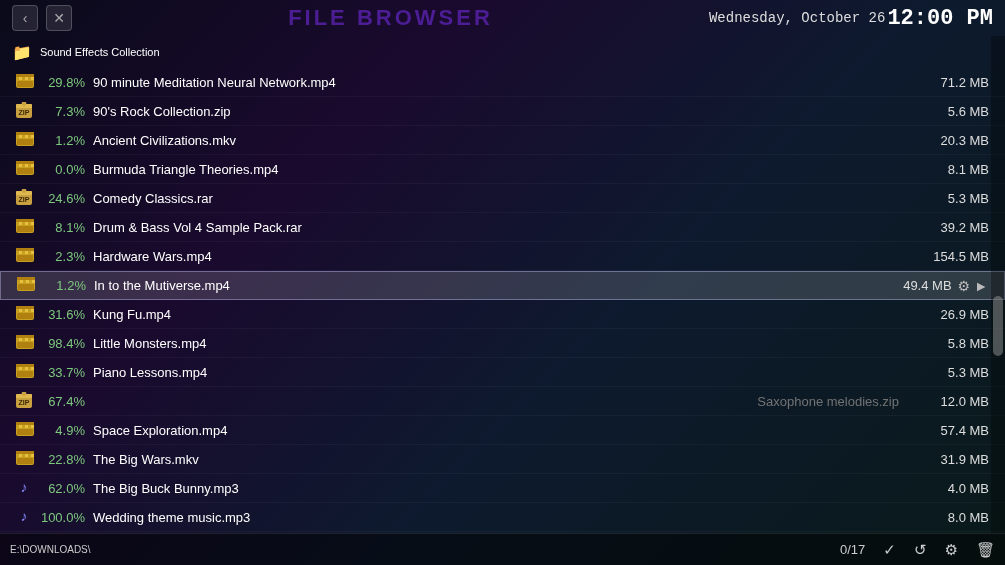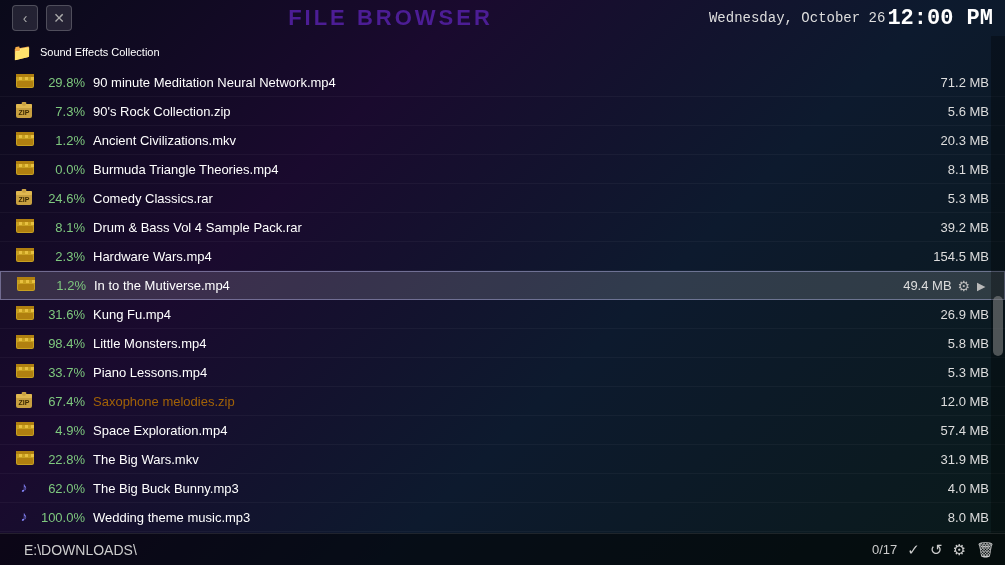--- a/index.html
+++ b/index.html
@@ -107,21 +107,22 @@
     }
     .file-name {
       flex: 1;
       font-size: 13px;
       color: #fff;
       white-space: nowrap;
       overflow: hidden;
       text-overflow: ellipsis;
     }
     .file-name.cyan {
-      color: #a16207;
+      color: #737373;
+      text-align: right;
     }
     .file-size {
       width: 90px;
       text-align: right;
       font-size: 13px;
       color: #ddd;
     }
     .file-row-actions {
       display: flex;
       align-items: center;
@@ -161,27 +162,26 @@
       height: 32px;
       background: rgba(0,0,0,0.5);
       display: flex;
       align-items: center;
       justify-content: space-between;
       padding: 0 10px;
       border-top: 1px solid rgba(255,255,255,0.1);
     }
     .bottom-path {
       color: #ccc;
-      font-size: 14px;
-      margin-left: 14px;
+      font-size: 10px;
     }
     .bottom-right {
       display: flex;
       align-items: center;
-      gap: 10px;
+      gap: 18px;
     }
     .bottom-count {
       color: #ccc;
       font-size: 13px;
     }
     .bottom-icon {
       color: #ccc;
       font-size: 15px;
       cursor: pointer;
     }

